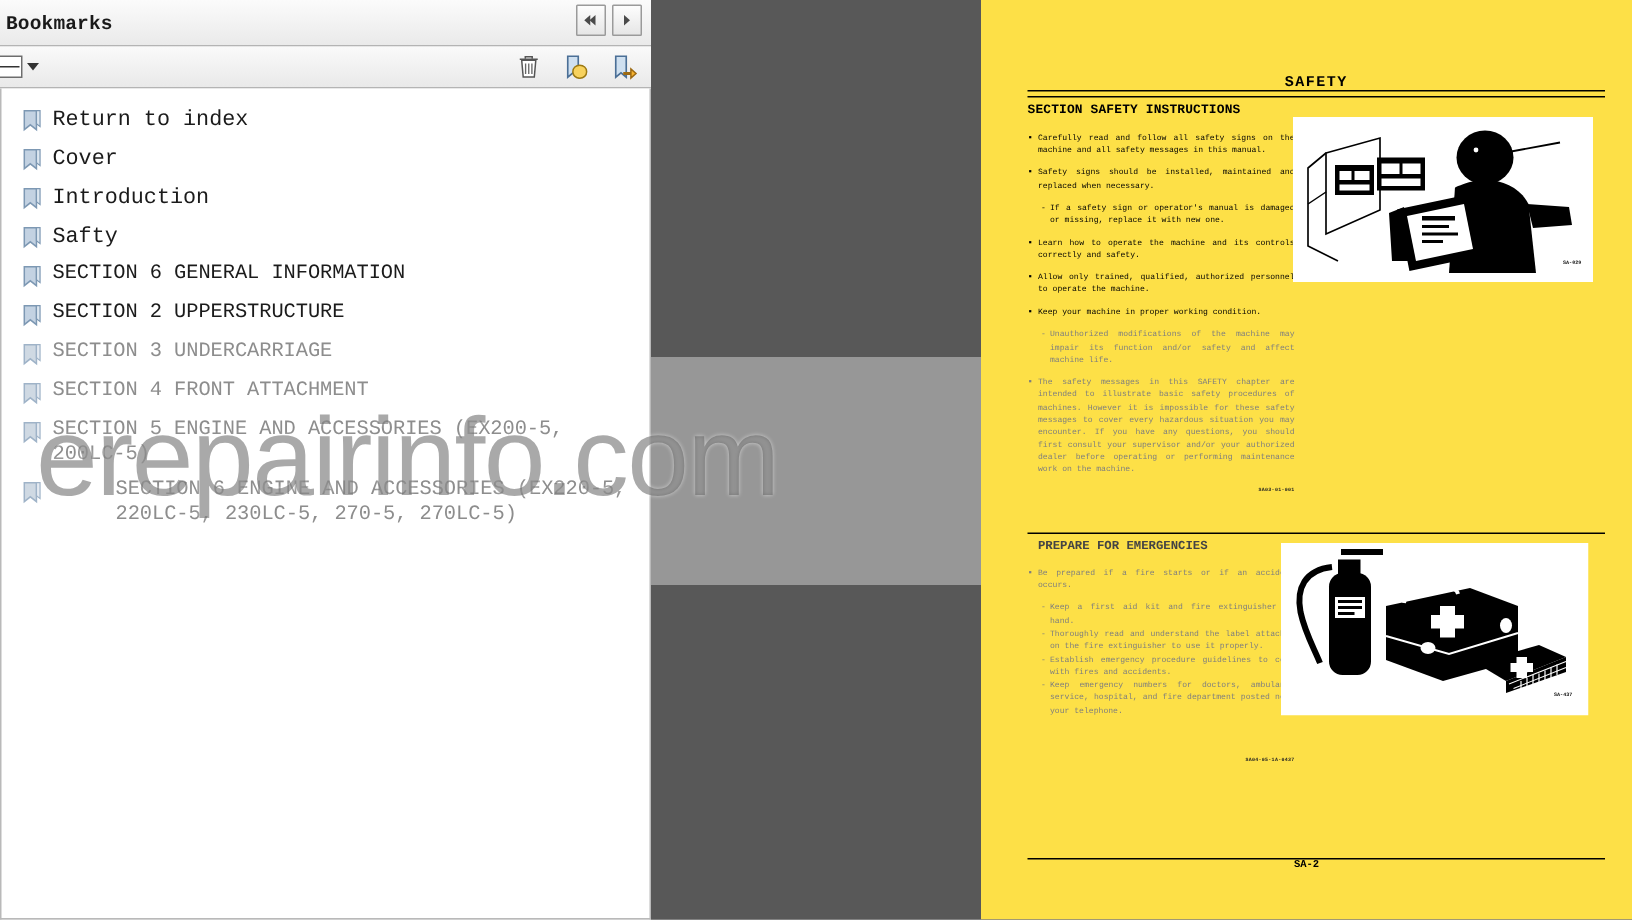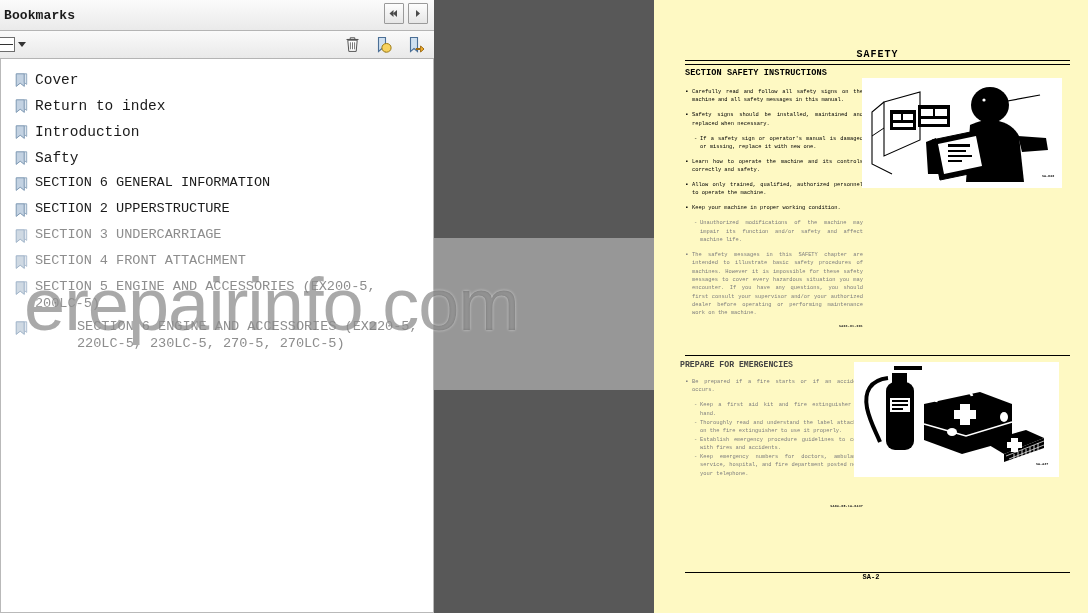--- a/index.html
+++ b/index.html
@@ -96,21 +96,21 @@
   }
   .bm-label{white-space:normal;}
   .bm-item.wrap .bm-label{max-width:400px;}
 
   
   #viewer{
     flex:1;height:613px;background:#585858;position:relative;overflow:hidden;
   }
   #page{
     position:absolute;left:220px;top:0;width:434px;height:613px;
-    background:#fef9c3;
+    background:#fde047;
   }
   #page-inner{position:absolute;left:0;top:0;right:0;bottom:0;}
 
   
   .pg-head{
     position:absolute;left:31px;right:18px;top:44px;
     text-align:center;
   }
   .pg-head .t{font-size:10px;font-weight:bold;letter-spacing:1px;color:#000;}
   .rule-d{position:absolute;left:31px;right:18px;top:60px;height:3px;
@@ -128,21 +128,21 @@
     margin:0 0 6.5px 9px;text-align:justify;
   }
   .sub .dash{min-width:6px;}
   .justify{text-align:justify;}
 
   .fig{position:absolute;}
   .figcode{position:absolute;font-size:3.4px;color:#111;font-weight:bold;}
 
   .rule-s{position:absolute;left:31px;right:18px;height:0;border-top:1px solid #000;}
 
-  .sect2-h{position:absolute;left:26px;top:360px;font-size:8.2px;font-weight:bold;color:#444;}
+  .sect2-h{position:absolute;left:38px;top:360px;font-size:8.2px;font-weight:bold;color:#444;}
 
   .pg-foot-rule{position:absolute;left:31px;right:18px;top:572px;border-top:1.3px solid #000;}
   .pg-num{position:absolute;left:0;right:0;top:573px;text-align:center;font-size:7px;font-weight:bold;color:#000;}
 
   
   #watermark{
     position:absolute;left:0;top:0;width:888px;height:613px;
     pointer-events:none;z-index:50;padding-left:16px;
   }
   #wm-band{
@@ -215,28 +215,28 @@
         </span>
       </div>
     </div>
 
     <div class="bm-list" id="bm-list">
         <div class="bm-item">
           <span class="bm-ico"><svg width="13" height="15" viewBox="0 0 13 15">
               <path d="M1.2 0.8h8.1v12.6L5.2 10.2 1.2 13.4z" fill="#c3d2e2" stroke="#7d98b3" stroke-width="1"></path>
               <path d="M9.3 0.8h2.4v10.6l-2.4-1.9z" fill="#dce6f0" stroke="#7d98b3" stroke-width="0.8"></path>
             </svg></span>
+          <span class="bm-label">Return to index</span>
+        </div>
+        <div class="bm-item">
+          <span class="bm-ico"><svg width="13" height="15" viewBox="0 0 13 15">
+              <path d="M1.2 0.8h8.1v12.6L5.2 10.2 1.2 13.4z" fill="#c3d2e2" stroke="#7d98b3" stroke-width="1"></path>
+              <path d="M9.3 0.8h2.4v10.6l-2.4-1.9z" fill="#dce6f0" stroke="#7d98b3" stroke-width="0.8"></path>
+            </svg></span>
           <span class="bm-label">Cover</span>
-        </div>
-        <div class="bm-item">
-          <span class="bm-ico"><svg width="13" height="15" viewBox="0 0 13 15">
-              <path d="M1.2 0.8h8.1v12.6L5.2 10.2 1.2 13.4z" fill="#c3d2e2" stroke="#7d98b3" stroke-width="1"></path>
-              <path d="M9.3 0.8h2.4v10.6l-2.4-1.9z" fill="#dce6f0" stroke="#7d98b3" stroke-width="0.8"></path>
-            </svg></span>
-          <span class="bm-label">Return to index</span>
         </div>
         <div class="bm-item">
           <span class="bm-ico"><svg width="13" height="15" viewBox="0 0 13 15">
               <path d="M1.2 0.8h8.1v12.6L5.2 10.2 1.2 13.4z" fill="#c3d2e2" stroke="#7d98b3" stroke-width="1"></path>
               <path d="M9.3 0.8h2.4v10.6l-2.4-1.9z" fill="#dce6f0" stroke="#7d98b3" stroke-width="0.8"></path>
             </svg></span>
           <span class="bm-label">Introduction</span>
         </div>
         <div class="bm-item">
           <span class="bm-ico"><svg width="13" height="15" viewBox="0 0 13 15">

